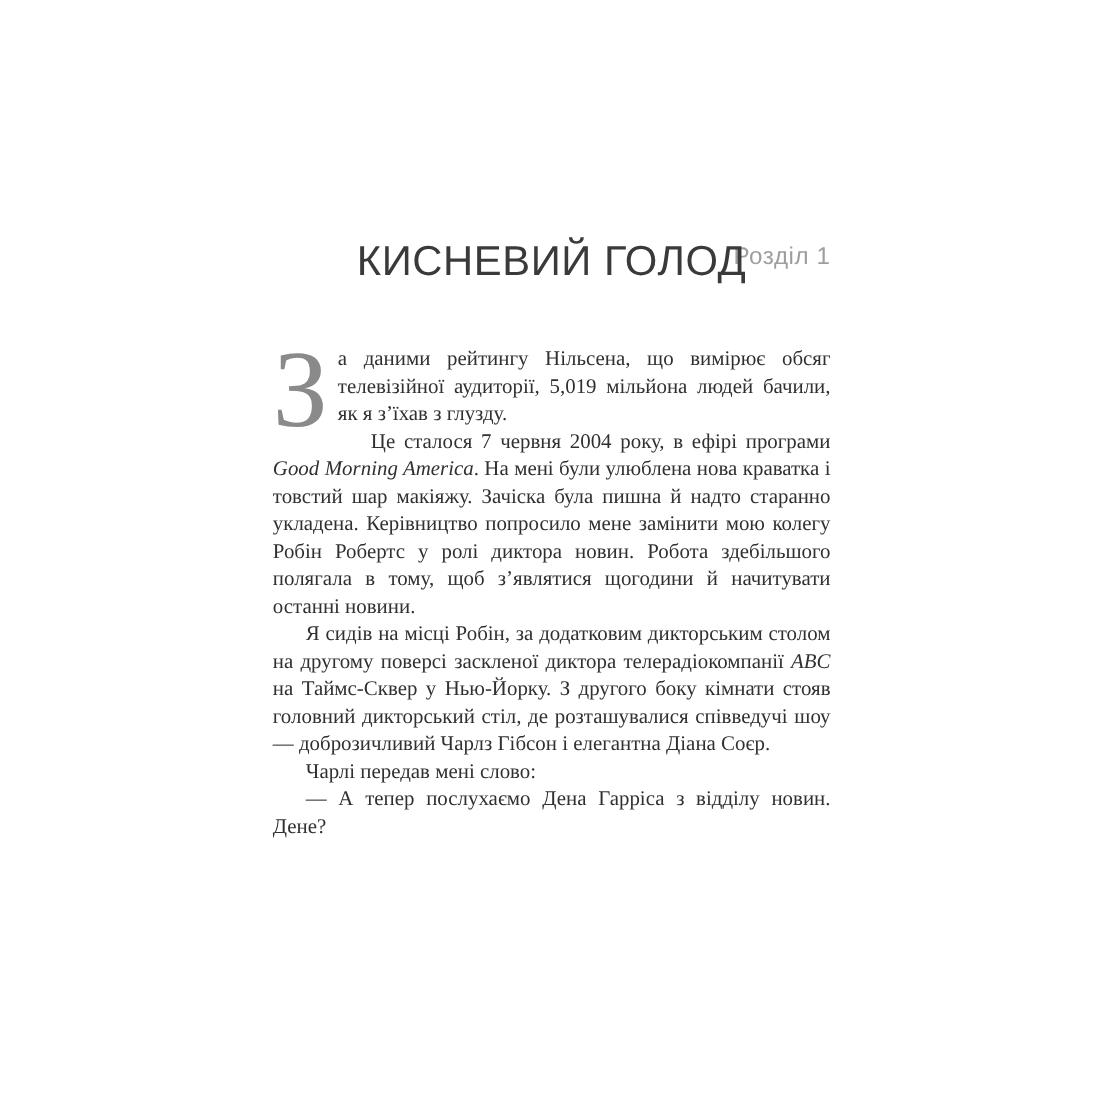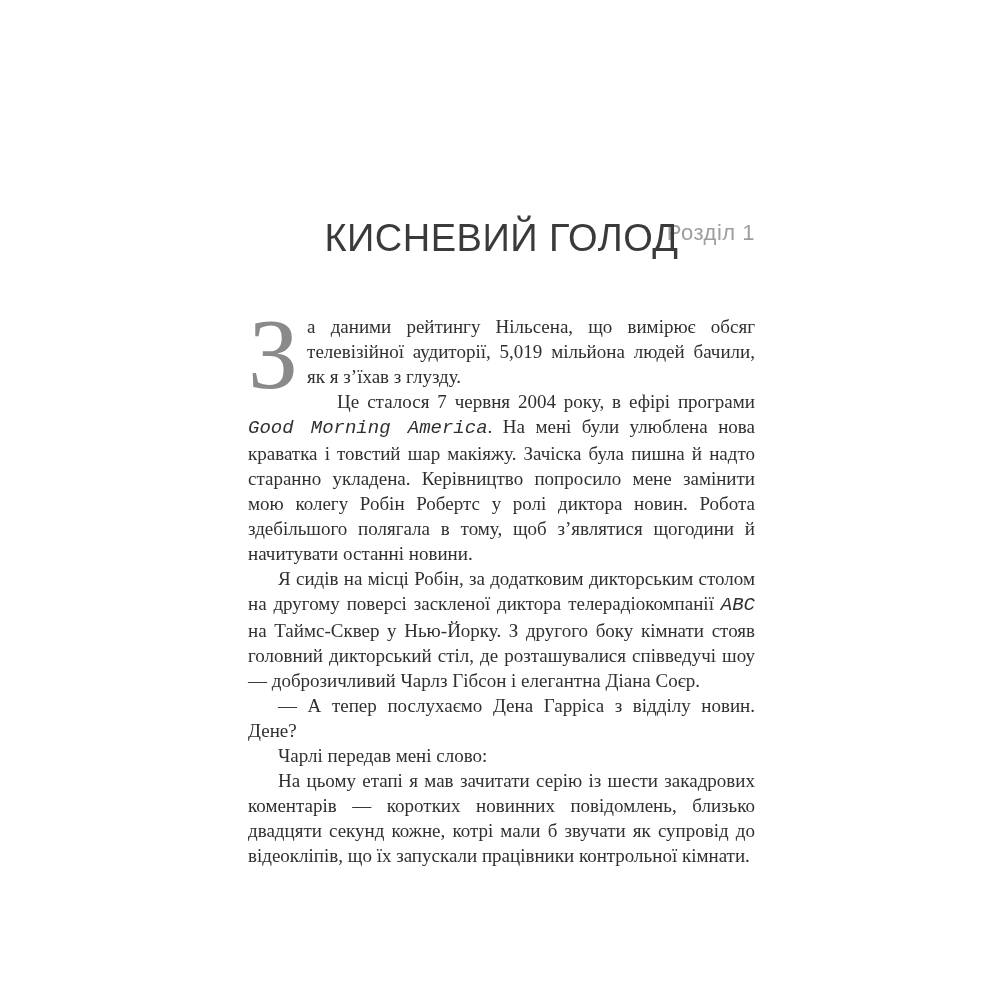--- a/index.html
+++ b/index.html
@@ -61,30 +61,28 @@
     float: left;
     font-family: "Liberation Serif", serif;
     font-size: 100px;
     line-height: 75px;
     height: 75px;
     margin: 2px 9px 0 0;
     color: var(--dropcap, #8a8a8a);
   }
   .italic {
     font-style: italic;
-    font-family: Liberation Mono, monospace;
   }
 </style>
 </head>
 <body>
 
 <div class="page">
   <div class="chapter-label">Розділ 1</div>
   <h1 class="chapter-title">КИСНЕВИЙ ГОЛОД</h1>
   <div class="body-text">
       <p class="para"><span class="dropcap">З</span><span>а даними рейтингу Нільсена, що вимірює обсяг телевізійної аудиторії, 5,019 мільйона людей бачили, як я з’їхав з глузду.</span></p>
       <p class="para indent"><span>Це сталося 7 червня 2004 року, в ефірі програми </span><span class="italic">Good Morning America</span><span>. На мені були улюблена нова краватка і товстий шар макіяжу. Зачіска була пишна й надто старанно укладена. Керівництво попросило мене замінити мою колегу Робін Робертс у ролі диктора новин. Робота здебільшого полягала в тому, щоб з’являтися щогодини й начитувати останні новини.</span></p>
       <p class="para indent"><span>Я сидів на місці Робін, за додатковим дикторським столом на другому поверсі заскленої диктора телерадіокомпанії </span><span class="italic">ABC</span><span> на Таймс-Сквер у Нью-Йорку. З другого боку кімнати стояв головний дикторський стіл, де розташувалися співведучі шоу — доброзичливий Чарлз Гібсон і елегантна Діана Соєр.</span></p>
+      <p class="para indent"><span>Чарлі передав мені слово:</span></p>
       <p class="para indent"><span>— А тепер послухаємо Дена Гарріса з відділу новин. Дене?</span></p>
-      <p class="para indent"><span>Чарлі передав мені слово:</span></p>
-      <p class="para indent"><span>На цьому етапі я мав зачитати серію із шести закадрових коментарів — коротких новинних повідомлень, близько двадцяти секунд кожне, котрі мали б звучати як супровід до відеокліпів, що їх запускали працівники контрольної кімнати.</span></p>
     </div>
 </div>
 
 </body></html>

